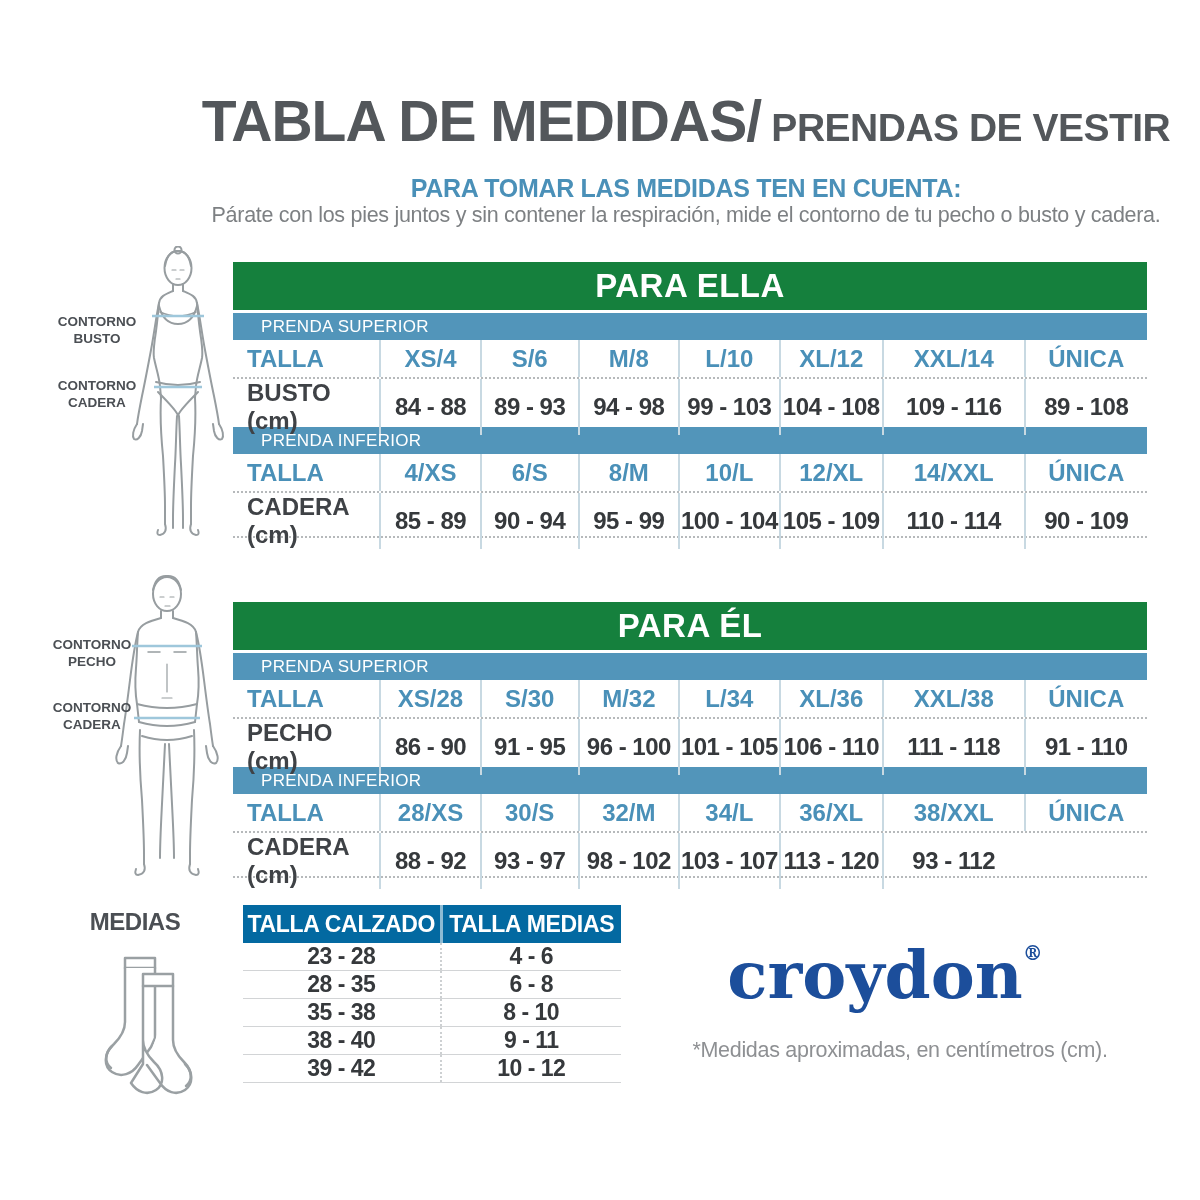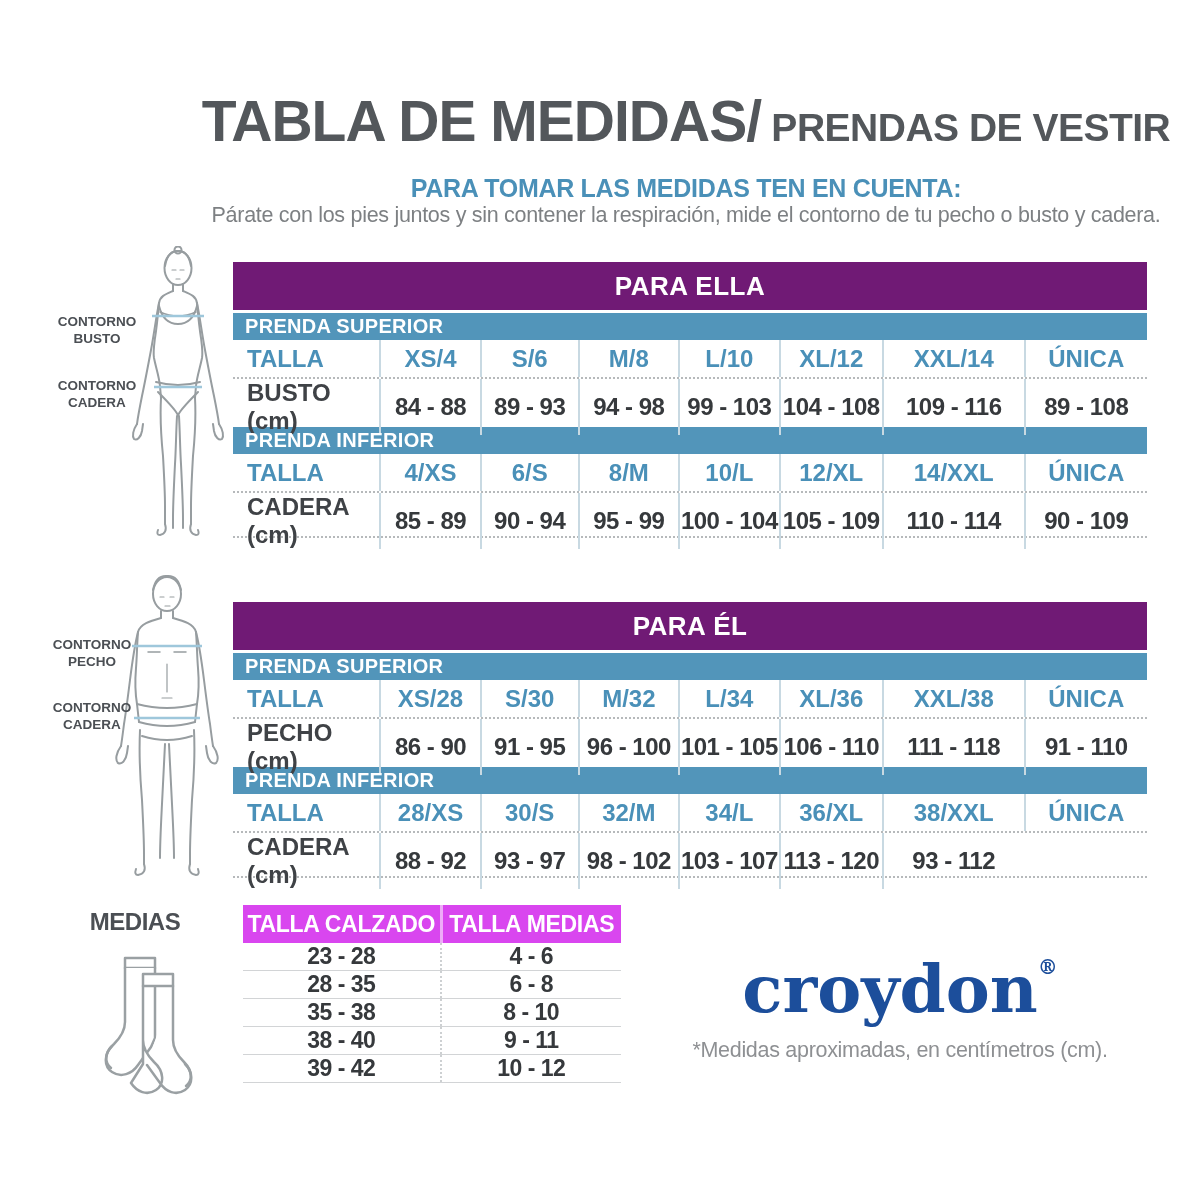--- a/index.html
+++ b/index.html
@@ -10,56 +10,56 @@
   
   .hdr { position:absolute; left:186px; top:88px; width:1000px; text-align:center; }
   .title-main { font-size:57px; font-weight:900; color:#53575b; letter-spacing:-1px; }
   .title-secondary { font-size:39px; font-weight:700; color:#53575b; letter-spacing:-0.5px;text-align:center; }
   .subtitle { position:absolute; left:186px; top:174px; width:1000px; text-align:center;
               font-size:25px; font-weight:800; color:#4a90b8; letter-spacing:-0.3px; }
   .description { position:absolute; left:186px; top:203px; width:1000px; text-align:center;
                  font-size:21.5px; font-weight:400; color:#7d8083; letter-spacing:-0.3px; }
   
   .size-table { position:absolute; left:233px; width:914px; }
-  .t-dark { height:48px; line-height:48px; background:#701a75; color:#fff;
-            text-align:center; font-size:26px; font-weight:800; letter-spacing:0.5px;
+  .t-dark { height:48px; line-height:48px; background:#15803d; color:#fff;
+            text-align:center; font-size:33px; font-weight:800; letter-spacing:0.5px;
             margin-bottom:3px; }
   .t-blue { height:27px; line-height:27px; background:#5295ba; color:#fff;
-            font-size:20px; font-weight:700; padding-left:12px; letter-spacing:0.3px; }
+            font-size:17px; font-weight:400; padding-left:28px; letter-spacing:0.3px; }
   .t-blue.second { margin-top:5px; }
   .t-row { display:grid; grid-template-columns:16% 11% 10.7% 11% 11% 11.3% 15.5% 13.5%; }
   .t-row .cell { display:flex; align-items:center; justify-content:center; }
   .t-row .cell.first { justify-content:flex-start; padding-left:14px; }
   .t-row .cell + .cell { border-left:2px solid #c8d9e2; }
   .t-row.sizes { height:37px; border-bottom:2px dotted #b6b9bb; }
   .t-row.sizes .cell { color:#4a90b8; font-size:24px; font-weight:800; }
   .t-row.values { height:43px; }
   .t-row.values .cell { color:#36393c; font-size:24px; font-weight:700; letter-spacing:-0.5px; }
   .t-row.values .cell.first { color:#3f4246; font-weight:800; letter-spacing:0; }
   .t-row.values.last { border-bottom:2px dotted #b6b9bb; }
   
   .fig { position:absolute; }
   .fig-label { position:absolute; width:118px; text-align:center;
                font-size:13.5px; font-weight:800; color:#4b4f54; line-height:1.25; }
   
   .medias-title { position:absolute; left:55px; top:908px; width:160px; text-align:center;
                   font-size:24px; font-weight:900; color:#4b4f54; letter-spacing:-0.5px; }
   .socks-table { position:absolute; left:243px; top:905px; width:378px; }
-  .s-head { display:grid; grid-template-columns:52% 48%; height:38px; background:#d946ef; }
+  .s-head { display:grid; grid-template-columns:52% 48%; height:38px; background:#0369a1; }
   .s-head .sh { display:flex; align-items:center; justify-content:center;
                 color:#fff; font-size:23px; font-weight:800; letter-spacing:-0.3px; }
   .s-head .sh + .sh { border-left:3px solid rgba(255,255,255,0.55); }
   .s-row { display:grid; grid-template-columns:52% 48%; height:27px; }
   .s-row .sc { display:flex; align-items:center; justify-content:center;
                color:#36393c; font-size:23px; font-weight:700; letter-spacing:-0.5px; }
   .s-row .sc + .sc { border-left:2px dotted #cdd0d2; }
   .s-row + .s-row { border-top:1.5px solid #d2d4d6; }
   .s-row.last { border-bottom:1.5px solid #d2d4d6;text-align:center; }
   
-  .brand-wrap { position:absolute; left:640px; top:942px; width:520px; text-align:center;margin-top:14px; }
+  .brand-wrap { position:absolute; left:625px; top:942px; width:520px; text-align:center; }
   .brand { font-family:"DejaVu Serif", serif; font-weight:700; font-size:66px;
            color:#1c4e9b; letter-spacing:0px; line-height:1; }
   .brand sup { font-size:20px; vertical-align:38px; font-weight:700; }
   .footnote { position:absolute; left:640px; top:1038px; width:520px; text-align:center;
               font-size:21.5px; color:#8e9093; letter-spacing:-0.3px; }
 </style>
 </head>
 <body>
 
 <div id="canvas">

